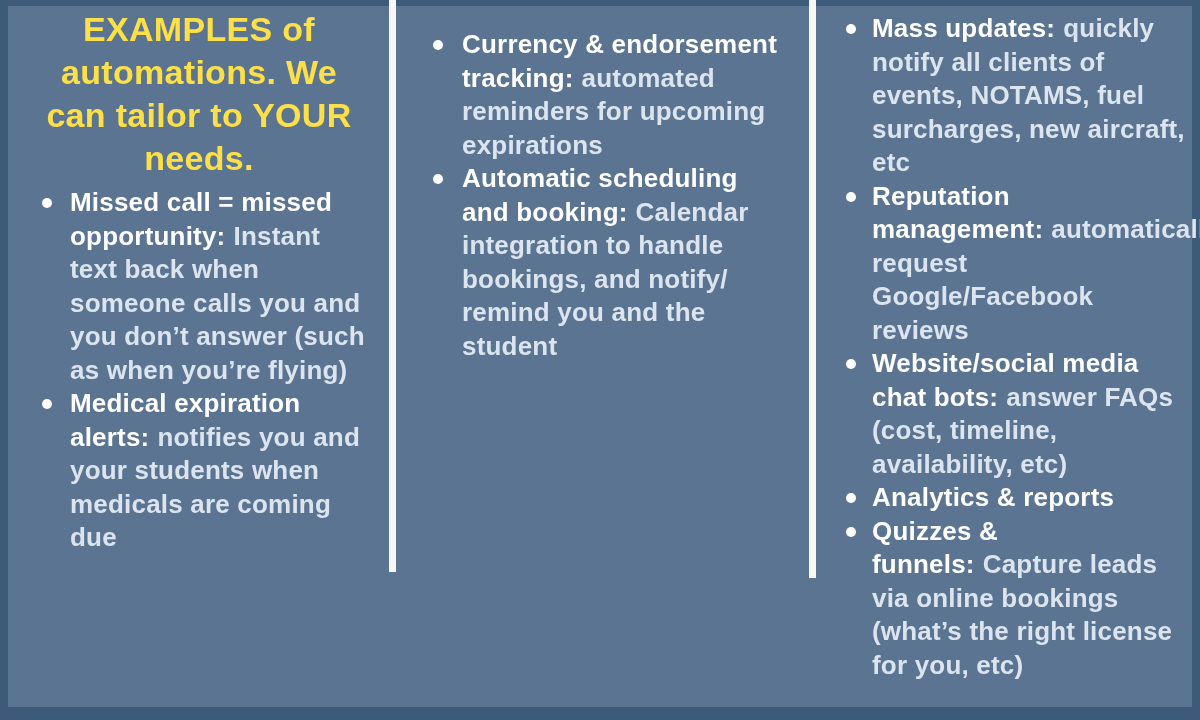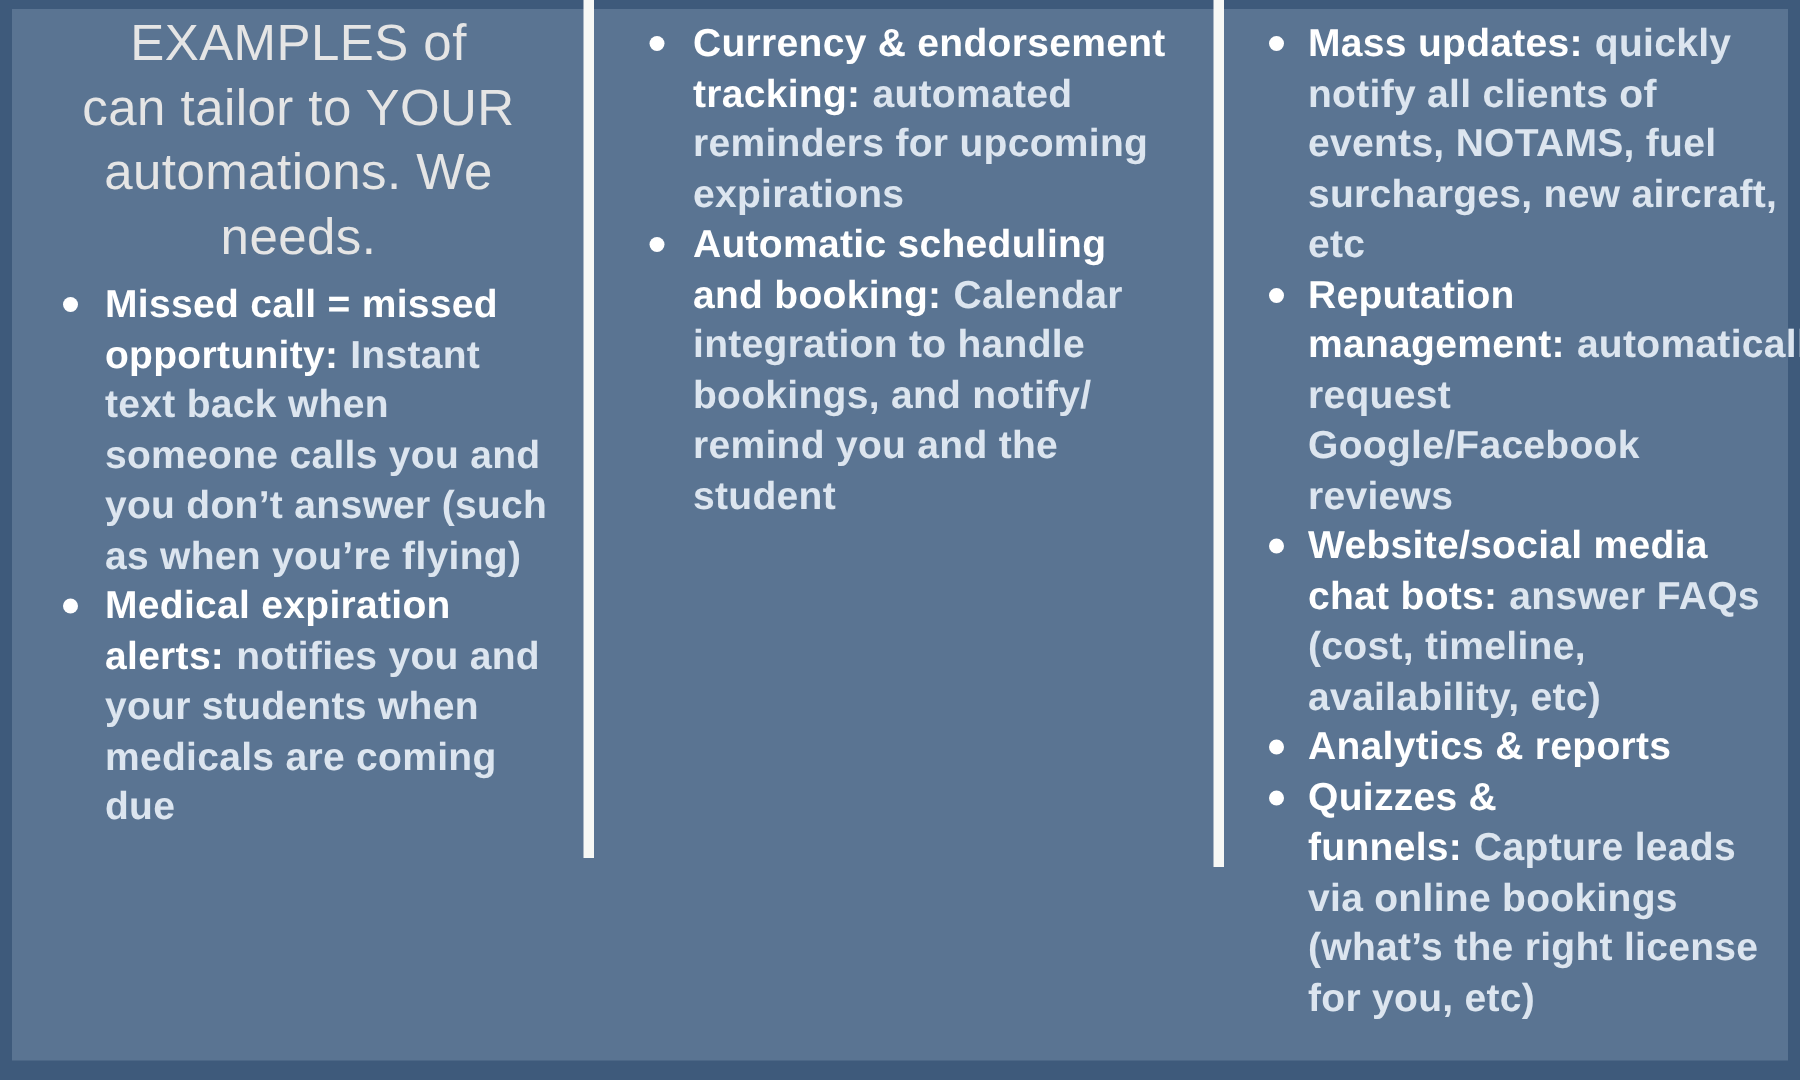--- a/index.html
+++ b/index.html
@@ -21,26 +21,26 @@
     position:absolute;
     top:0; width:7px;
     background:#f7f8f5;
     z-index:2;
   }
   .divider-1 { left:389px; height:572px; }
   .divider-2 { left:809px; height:578px; }
 
   .col { position:absolute; z-index:1; }
   .col-1 { left:28px;  top:8px;  width:342px; }
-  .col-2 { left:425px; top:12px; width:360px; }
+  .col-2 { left:425px; top:28px; width:360px; }
   .col-3 { left:838px; top:12px; width:352px; }
 
   .slide-title {
-    color:#e5e5e5;
-    font-weight:normal;
+    color:#fde047;
+    font-weight:bold;
     font-size:34px;
     line-height:43px;
     text-align:center;
     letter-spacing:0.3px;
   }
   .slide-title .t-line { white-space:nowrap; }
 
   ul.bullets {
     list-style:none;
     margin:6px 0 0 0;
@@ -70,22 +70,22 @@
 
 <div class="slide">
   <div class="slide-inner"></div>
 
   <div class="divider divider-1"></div>
   <div class="divider divider-2"></div>
 
   <div class="col col-1">
     <div class="slide-title">
       <div class="t-line">EXAMPLES of</div>
+      <div class="t-line">automations. We</div>
       <div class="t-line">can tailor to YOUR</div>
-      <div class="t-line">automations. We</div>
       <div class="t-line">needs.</div>
     </div>
     <ul class="bullets">
       <li>
         <span class="bullet-dot"></span>
         <span class="lead">Missed call = missed opportunity:</span><span class="body">Instant text back when someone calls you and you don’t answer (such as when you’re flying)</span>
       </li>
       <li>
         <span class="bullet-dot"></span>
         <span class="lead">Medical expiration alerts:</span><span class="body">notifies you and your students when medicals are coming due</span>

